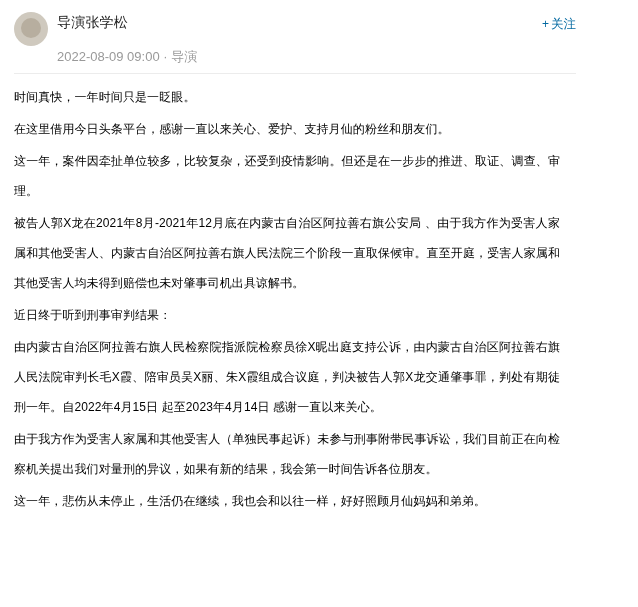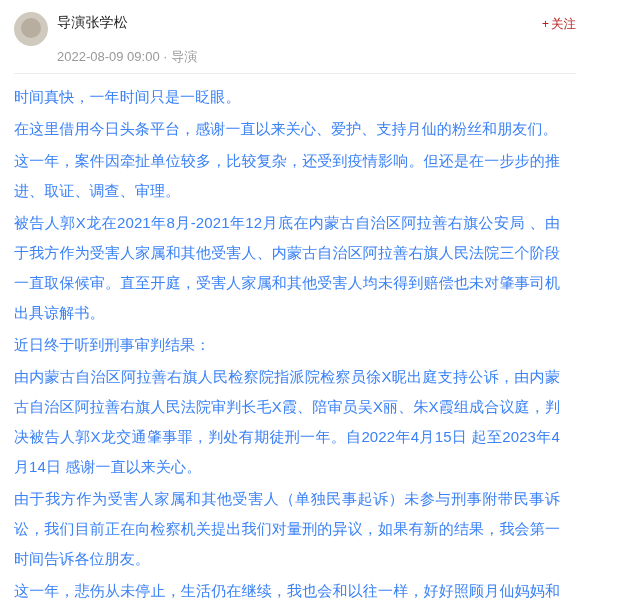--- a/index.html
+++ b/index.html
@@ -58,42 +58,42 @@
   }
   .subline {
     font-size: 13px;
     color: #999999;
     line-height: 16px;
     margin-top: 18px;
   }
   .follow {
     flex: 0 0 auto;
     font-size: 12.5px;
-    color: #b91c1c;
+    color: #0369a1;
     line-height: 18px;
     padding-top: 3px;
     white-space: nowrap;
     cursor: pointer;
   }
   .follow .plus {
     font-size: 12px;
     margin-right: 2px;
   }
   .divider {
     height: 1px;
     background: #ececec;
     margin: 2px 0 0 0;
   }
   .body {
     padding: 8px 0 0 0;
   }
   .para {
-    font-size: 15px;
+    font-size: 12px;
     line-height: 30px;
-    color: #3b82f6;
+    color: #000000;
     margin: 0 16px 2px 0;
     text-align: justify;
     text-justify: inter-ideograph;
     word-break: break-all;
     letter-spacing: 0.1px;
   }
 </style>
 </head>
 <body>
 

